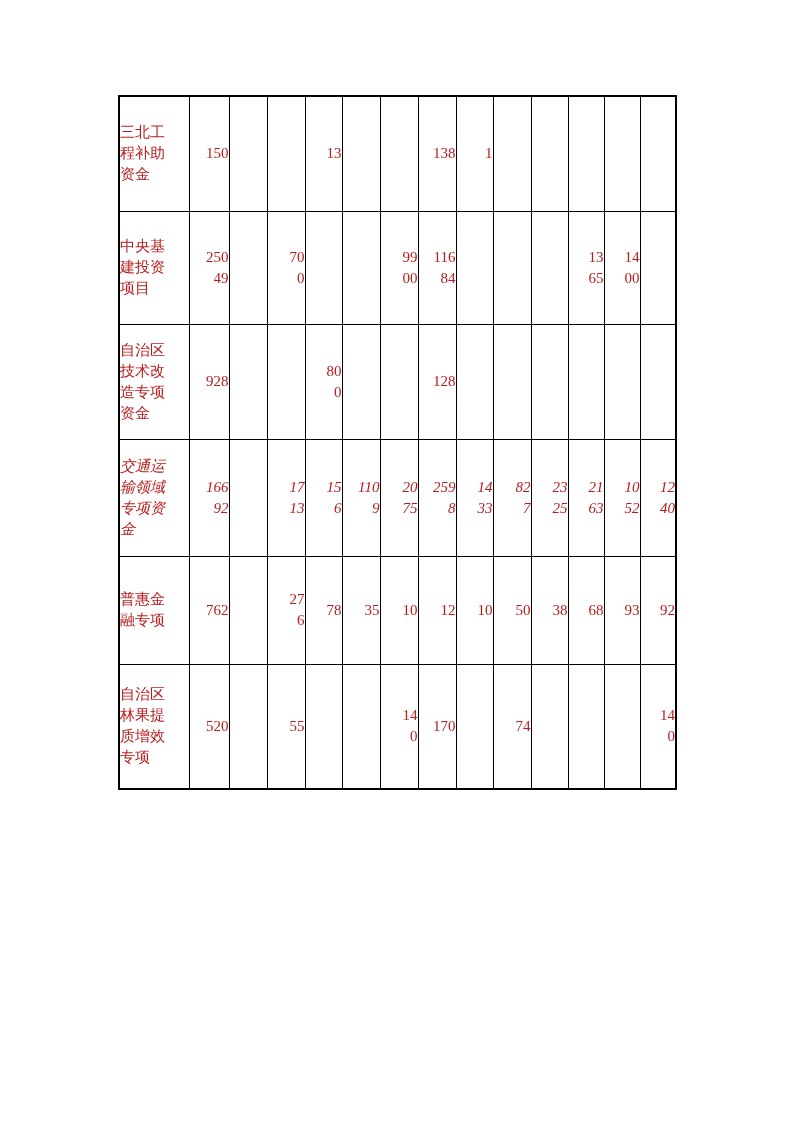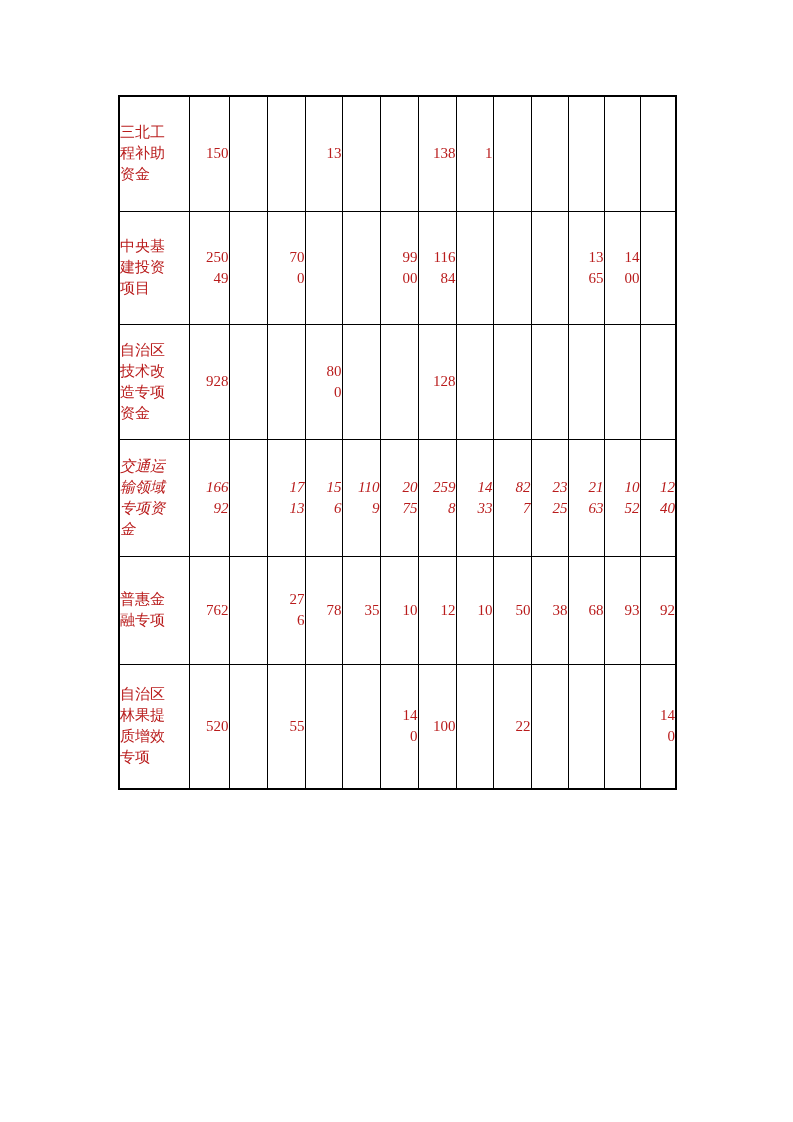--- a/index.html
+++ b/index.html
@@ -206,23 +206,23 @@
 林果提
 质增效
 专项</td>
           <td class="cell-num">520</td>
           <td class="cell-num"></td>
           <td class="cell-num">55</td>
           <td class="cell-num"></td>
           <td class="cell-num"></td>
           <td class="cell-num">14
 0</td>
-          <td class="cell-num">100</td>
-          <td class="cell-num"></td>
-          <td class="cell-num">22</td>
+          <td class="cell-num">170</td>
+          <td class="cell-num"></td>
+          <td class="cell-num">74</td>
           <td class="cell-num"></td>
           <td class="cell-num"></td>
           <td class="cell-num"></td>
           <td class="cell-num">14
 0</td>
         </tr>
       </tbody>
   </table>
 </div>
 

